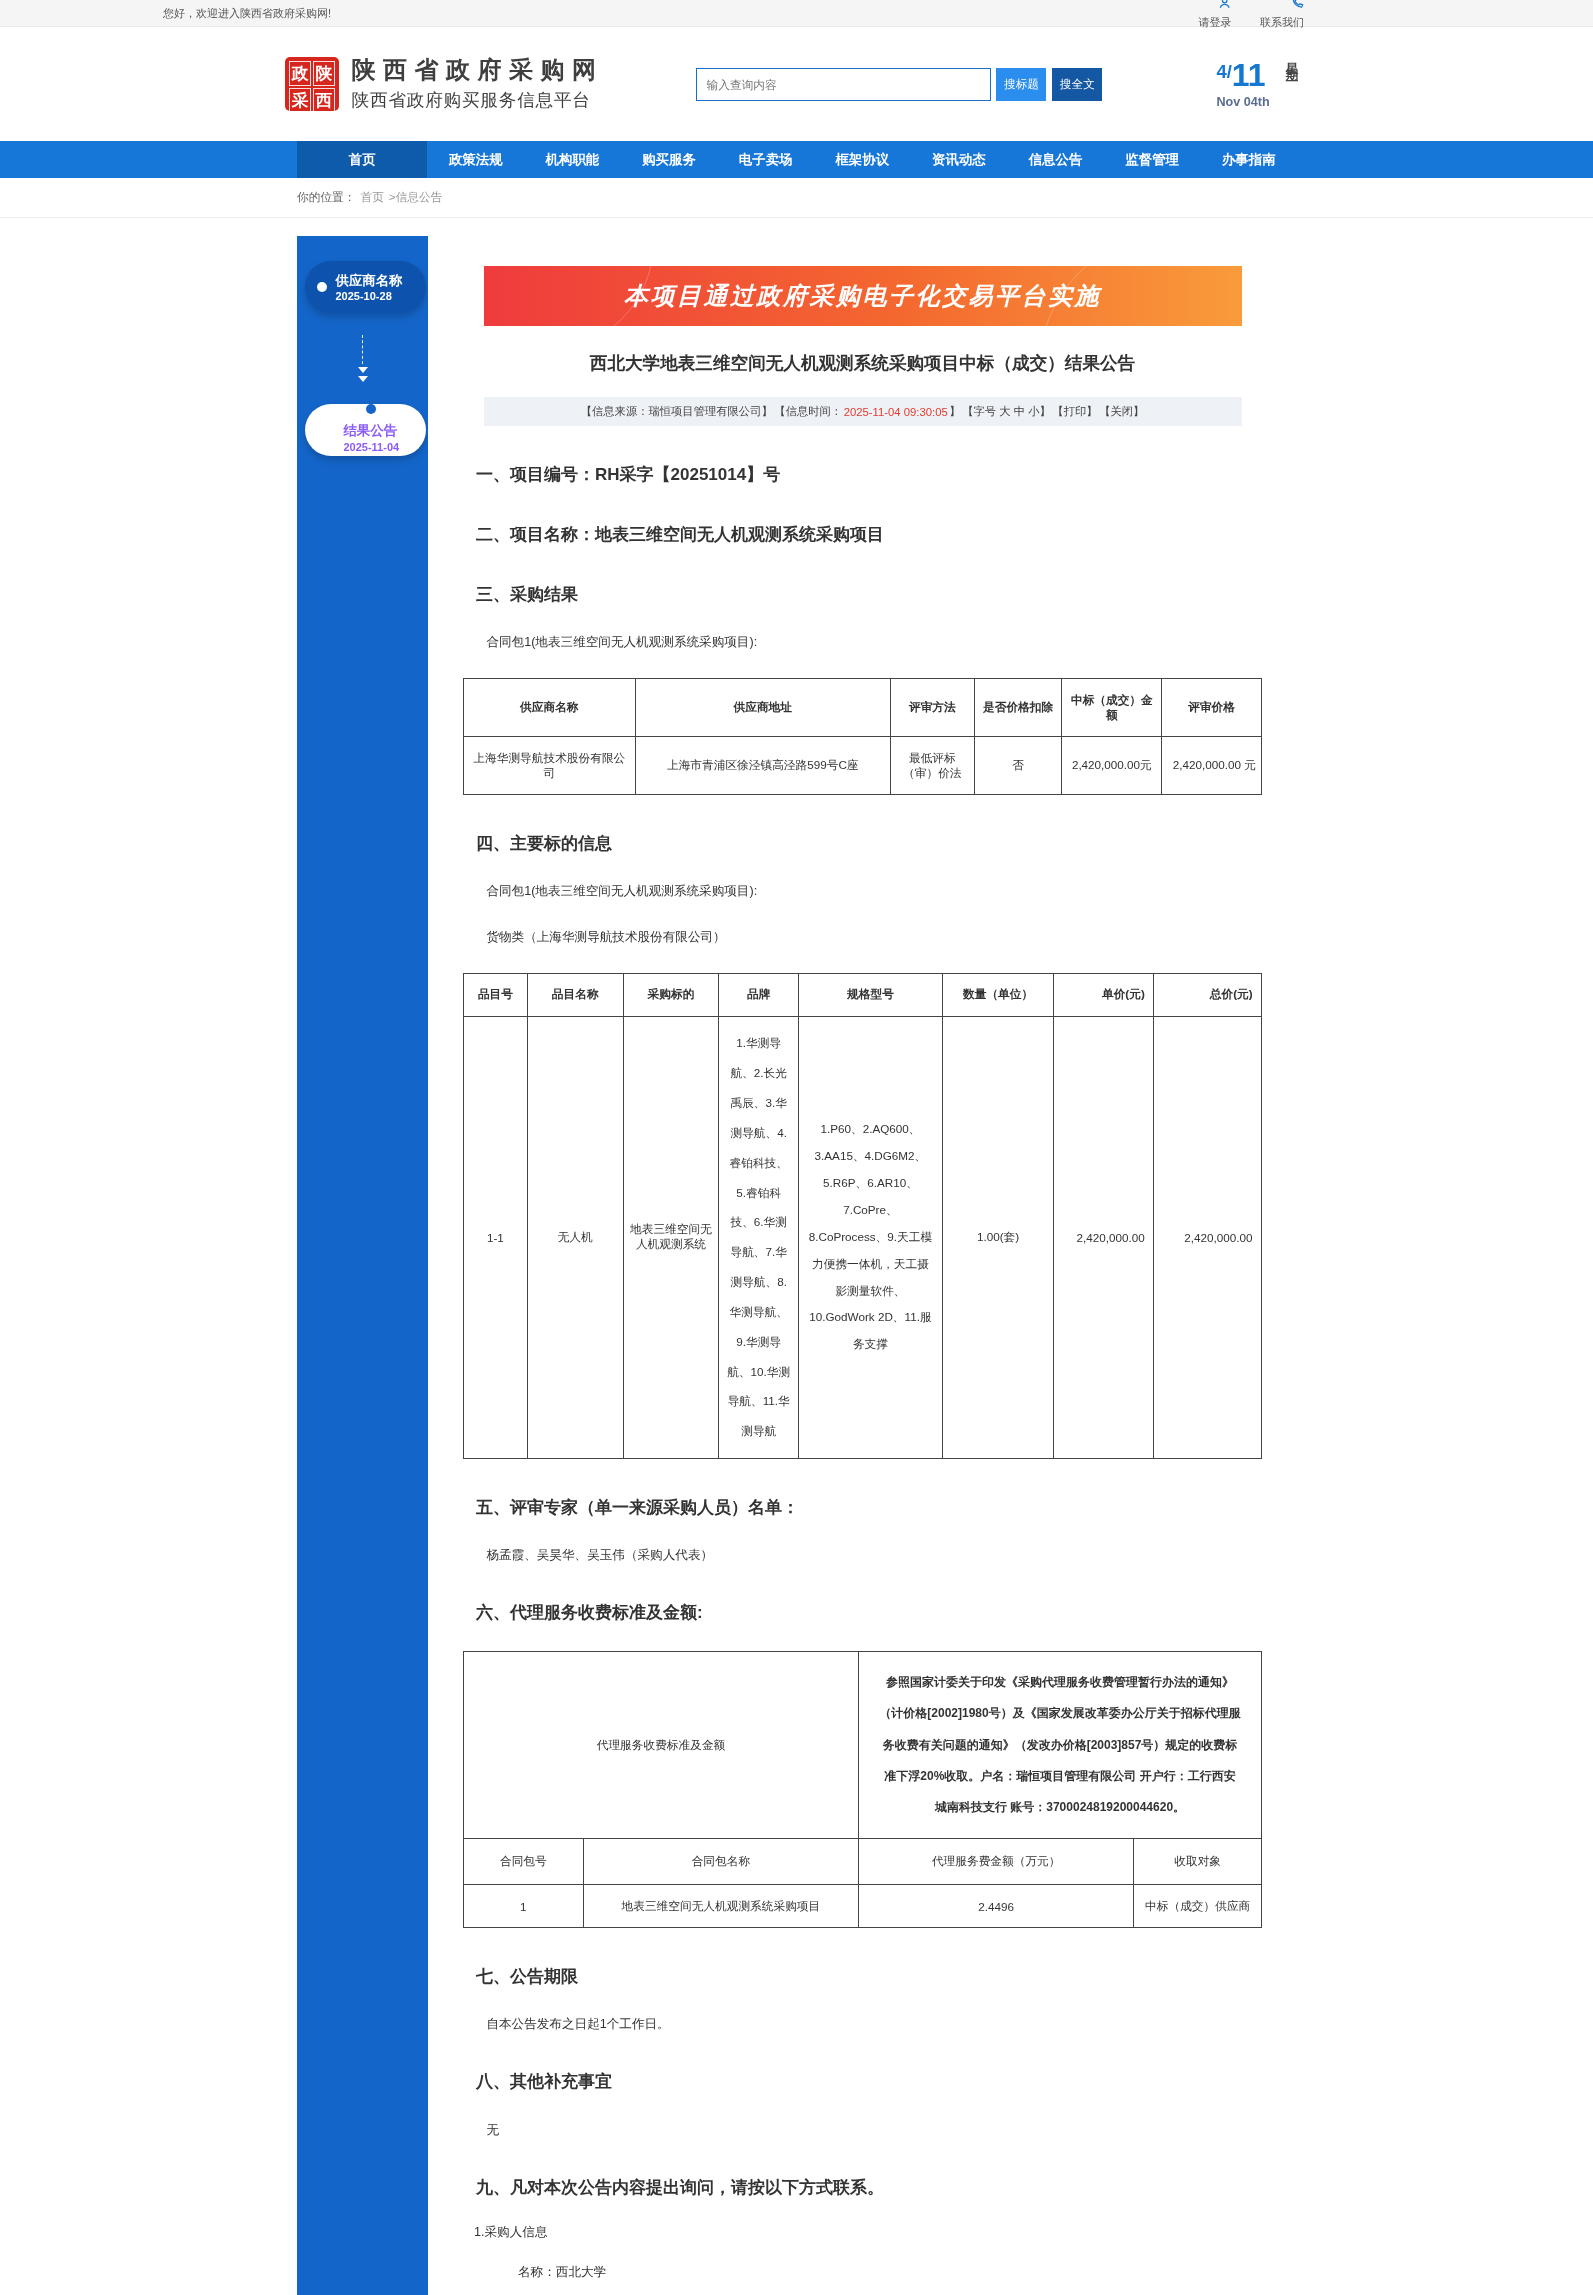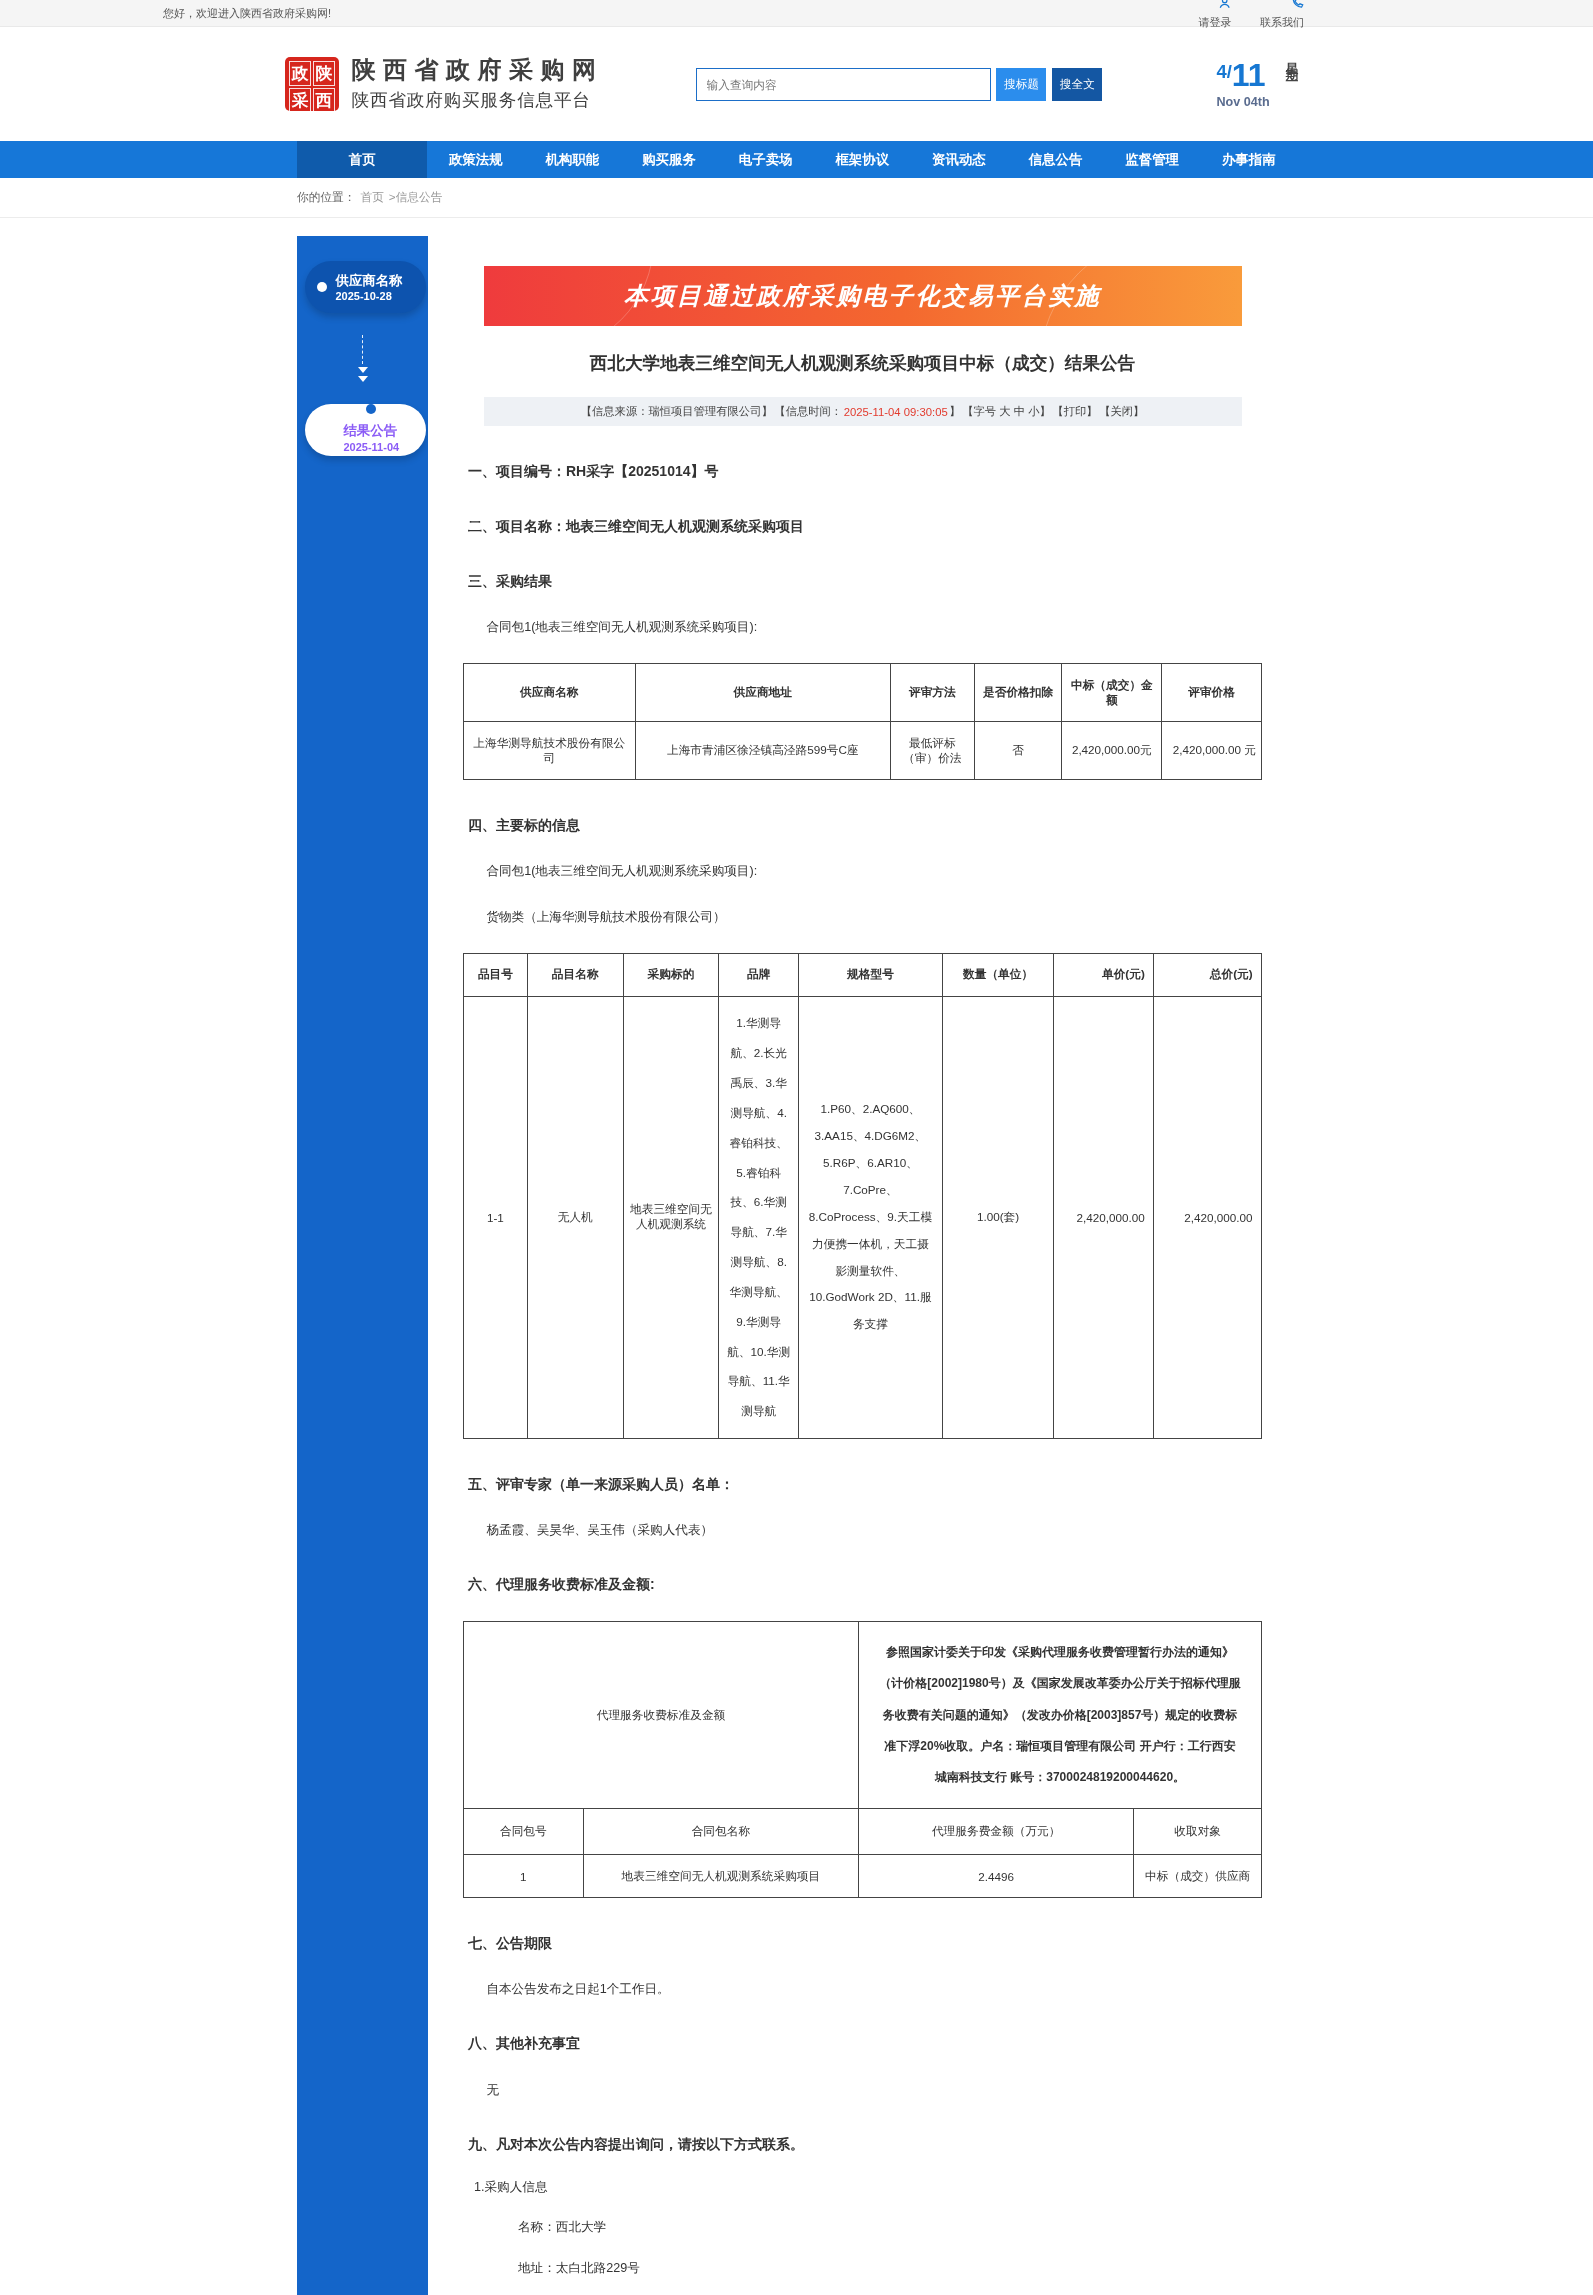--- a/index.html
+++ b/index.html
@@ -72,21 +72,21 @@
   .banner::before { width:218px; height:218px; left:-50px; top:-134px; }
   .banner::after  { width:268px; height:268px; right:-67px; top:-33px; }
   .banner-text { color:#fff; font-size:24px; font-weight:bold; font-style:italic; letter-spacing:2.5px; position:relative; z-index:1; }
 
   .article-title { text-align:center; font-size:17.6px; font-weight:bold; color:#333; margin:25px 0 22px; }
   .meta-bar { width:758px; margin:0 auto; background:#eef1f5; height:28.5px; display:flex; align-items:center; justify-content:center;
               font-size:11.3px; color:#444; white-space:nowrap; }
   .meta-bar span { margin:0 0.8px; }
   .meta-time { color:#e23b2e; }
 
-  .sec-h { font-weight:bold; font-size:14px; color:#333; margin:37px 0 0 5px; }
+  .sec-h { font-weight:bold; font-size:17px; color:#333; margin:37px 0 0 13px; }
   .sec-p { font-size:12.6px; color:#333; margin:28.5px 0 0 23.4px; }
 
   table { width:100%; border-collapse:collapse; table-layout:fixed; margin-top:27px; }
   th, td { border:0.8px solid #444; font-size:11.7px; color:#333; text-align:center; padding:8.4px 5px; word-wrap:break-word; }
   th { font-weight:bold; padding:13.4px 5px; }
   .cell-right { text-align:right; padding-right:8.4px; }
   .brand-cell { line-height:2.55; padding:11.7px 6.7px; }
   .spec-cell { line-height:2.3; padding:11.7px 8.4px; }
   .tall-cell { padding:13.4px 5px; }
   .fee-desc { font-weight:bold; text-align:center; line-height:2.6; padding:15px 20px; font-size:12px; }

